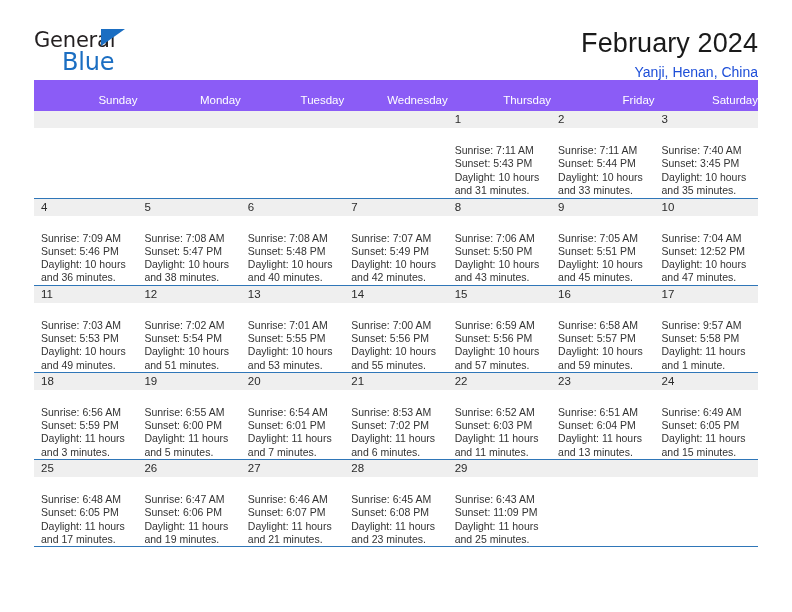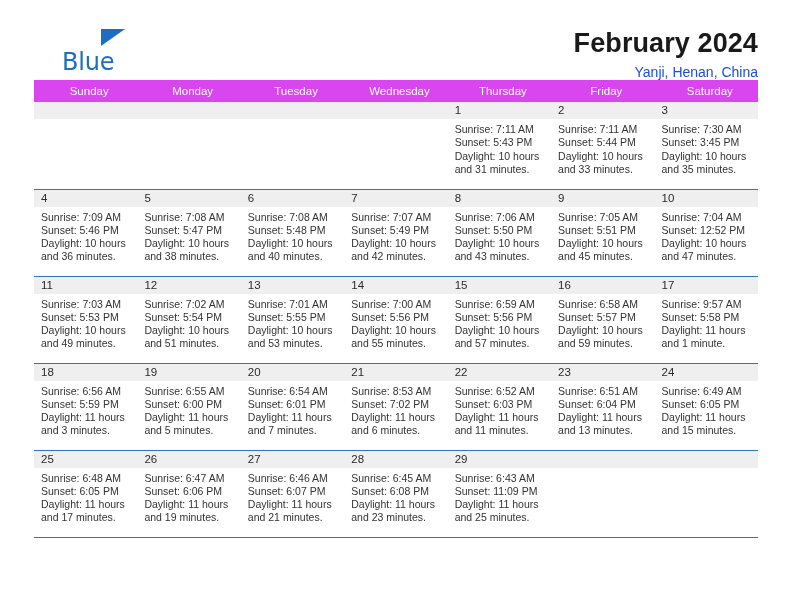--- a/index.html
+++ b/index.html
@@ -68,47 +68,47 @@
     font-family: "DejaVu Sans", sans-serif;
     font-weight: 400;
   }
 
   .title-block {
     text-align: right;
     padding-top: 0px;
   }
   .cal-title {
     font-size: 27px;
-    font-weight: 700;
+    font-weight: 400;
     color: #1a1a1a;
     line-height: 1.12;
     letter-spacing: 0.1px;
   }
   .cal-subtitle {
     font-size: 14px;
     font-weight: 400;
     color: #1d4ed8;
     margin-top: 7px;
     line-height: 1.1;
   }
 
   
   .calendar {
     width: 724px;
     margin-top: 8px;
     border-collapse: collapse;
     table-layout: fixed;
   }
   .calendar th {
-    background: #d946ef;
+    background: #8b5cf6;
     color: #ffffff;
     font-size: 11.5px;
     font-weight: 400;
-    text-align: center;
-    padding: 5px 0 5px 7px;
+    text-align: right;
+    padding: 14px 0 5px 7px;
     height: 20px;
     box-sizing: border-box;
     border: 0;
   }
   .calendar td {
     vertical-align: top;
     padding: 0;
     border: 0;
     border-bottom: 1.3px solid #2f76b8;
     height: 87px;
@@ -126,36 +126,38 @@
     padding: 1px 0 0 7px;
     font-size: 11.5px;
     color: #2b2b2b;
     line-height: 15px;
   }
   .day-body {
     padding: 4px 6px 0 7px;
     font-size: 10.5px;
     line-height: 13.3px;
     color: #333333;
+    margin-top: 12px;
   }
   .day-body div {
     white-space: normal;
   }
   td.empty .daynum-band {
     background: #efefef;
   }
 </style>
 </head>
 <body>
 
 <div class="page">
 
   <div class="header">
 
     <div class="logo">
+      <span class="logo-general">General</span>
       <span class="logo-tri"></span>
       <span class="logo-blue">Blue</span>
     </div>
 
     <div class="title-block">
       <div class="cal-title">February 2024</div>
       <div class="cal-subtitle">Yanji, Henan, China</div>
     </div>
 
   </div>
@@ -200,21 +202,21 @@
             <div class="day-body">
               <div>Sunrise: 7:11 AM</div>
               <div>Sunset: 5:44 PM</div>
               <div>Daylight: 10 hours</div>
               <div>and 33 minutes.</div>
             </div>
           </td>
           <td class="">
             <div class="daynum-band">3</div>
             <div class="day-body">
-              <div>Sunrise: 7:30 AM</div>
+              <div>Sunrise: 7:40 AM</div>
               <div>Sunset: 3:45 PM</div>
               <div>Daylight: 10 hours</div>
               <div>and 35 minutes.</div>
             </div>
           </td>
         </tr>
         <tr>
           <td class="">
             <div class="daynum-band">4</div>
             <div class="day-body">

